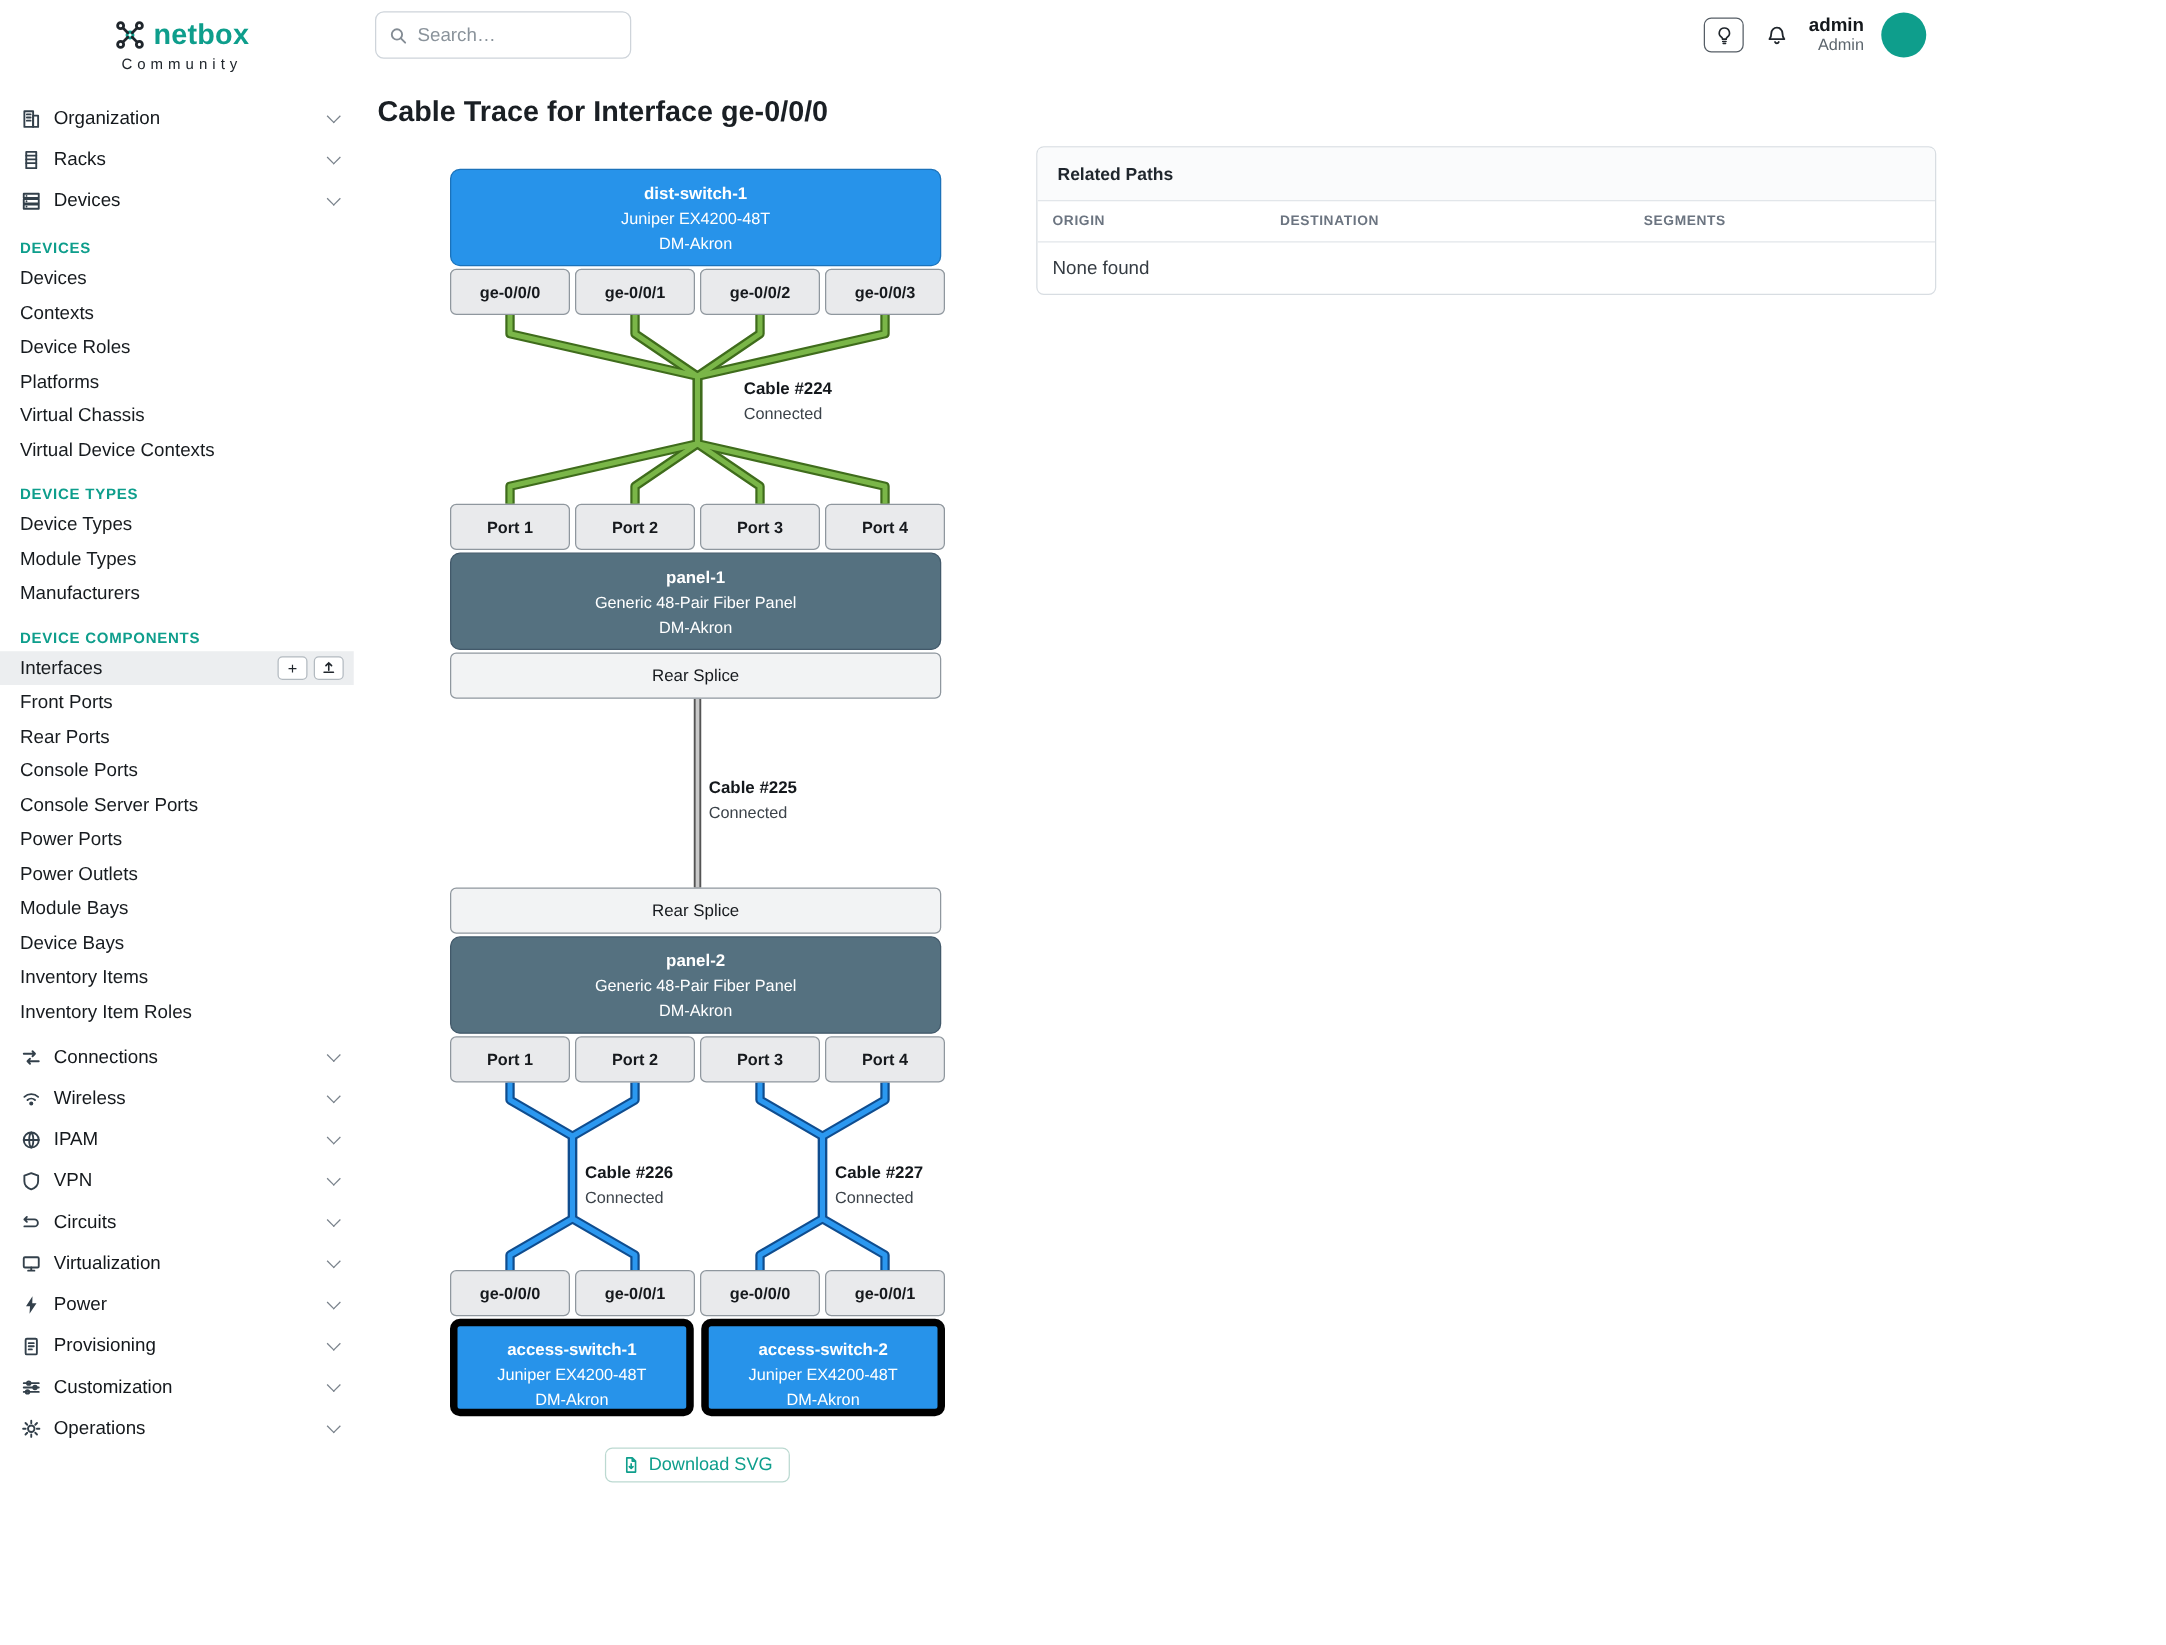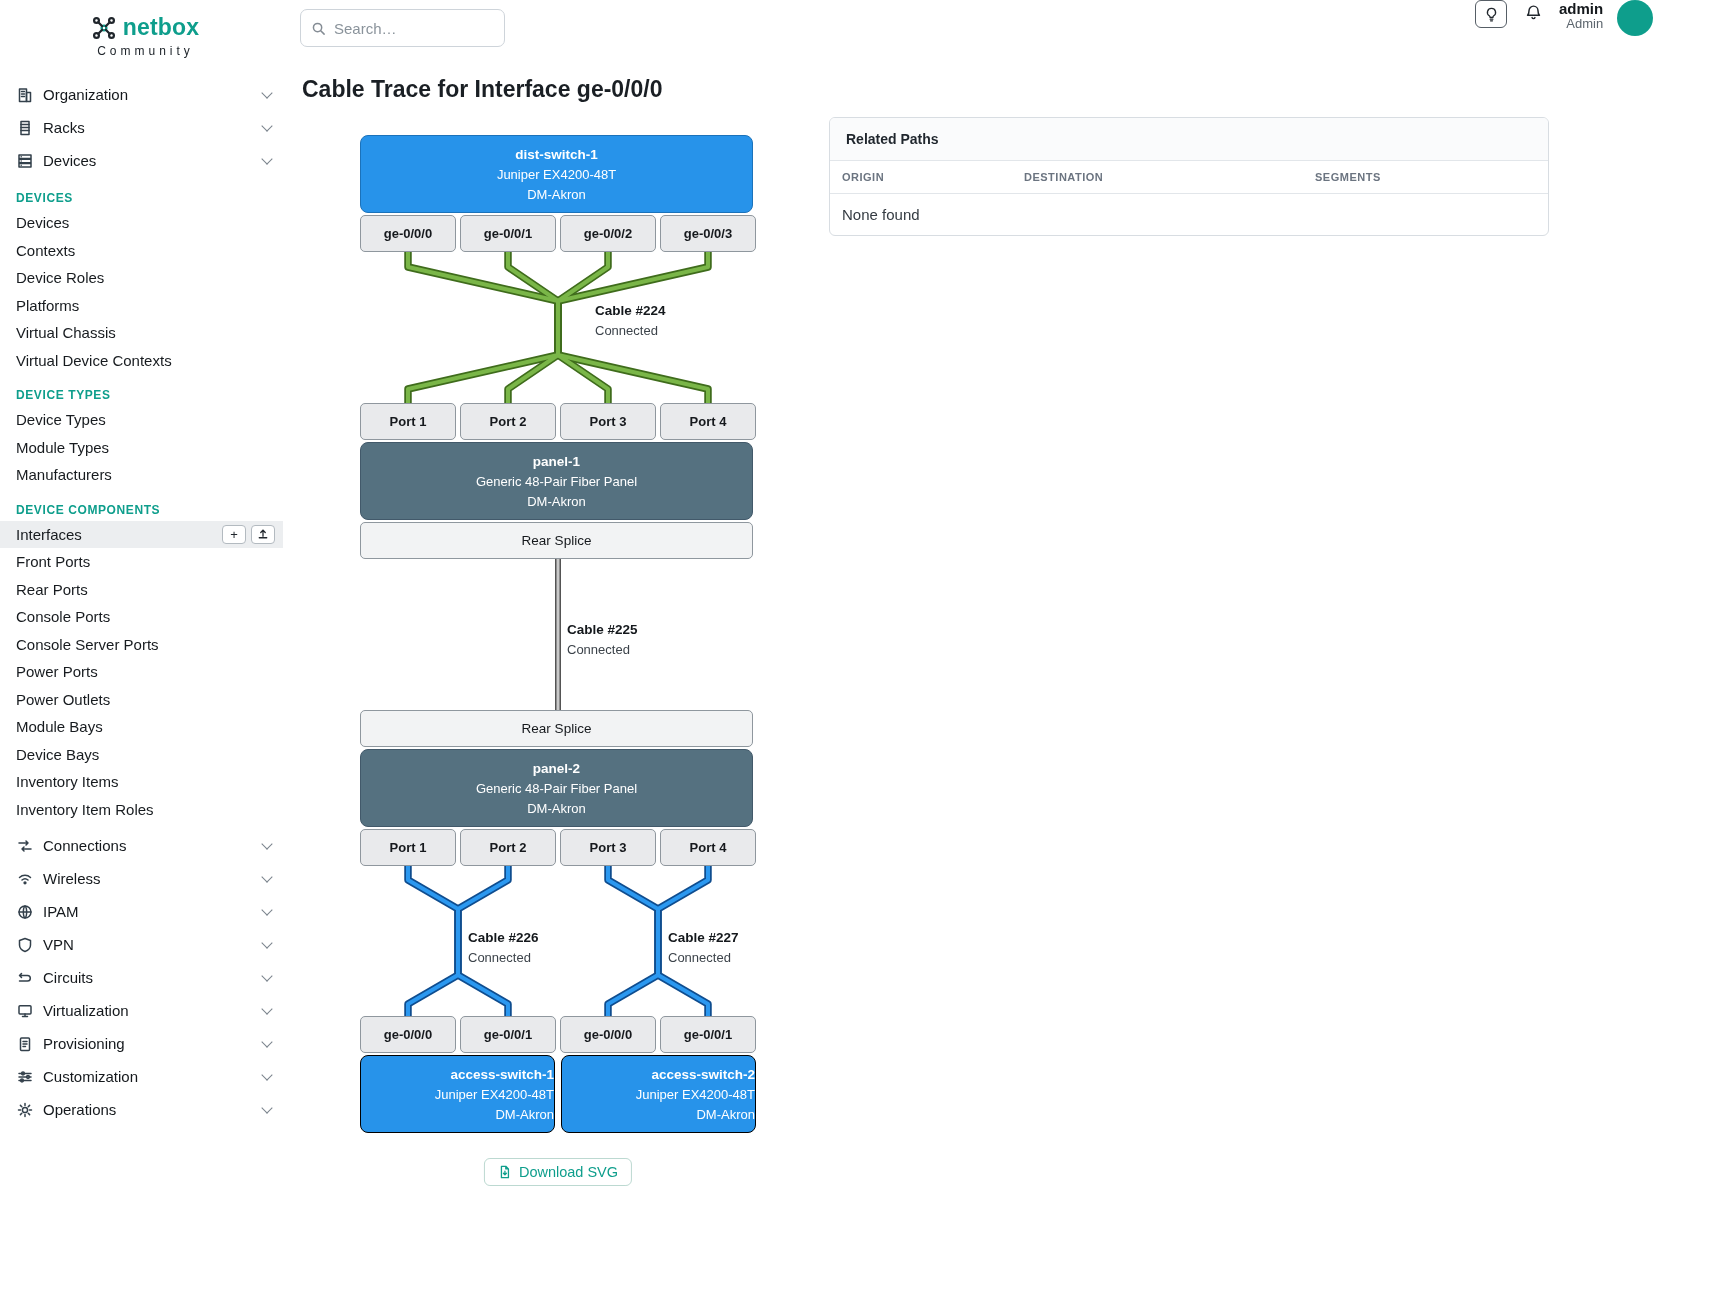--- a/index.html
+++ b/index.html
@@ -23,21 +23,21 @@
   .mini-btn { width:24px; height:19px; border:1px solid #b3bac0; border-radius:4px; background:#ffffff; display:flex; align-items:center; justify-content:center; font-size:13px; color:#20262c; cursor:pointer; line-height:1; }
   .nicon { width:17px; height:17px; flex:0 0 17px; display:inline-flex; align-items:center; justify-content:center; }
   .nicon svg { width:16px; height:16px; stroke:#33404b; stroke-width:1.5; fill:none; stroke-linecap:round; stroke-linejoin:round; }
   .nicon.filled svg { fill:#33404b; stroke:none; }
 
   
   .topbar { position:absolute; left:283px; top:0; width:1450px; height:56px; background:#ffffff; }
   .search-box { position:absolute; left:17px; top:9px; width:205px; height:38px; border:1px solid #ced4da; border-radius:7px; background:#ffffff; display:flex; align-items:center; padding:0 10px; gap:8px; }
   .search-box input { border:none; outline:none; font-size:15px; color:#495057; width:150px; background:transparent; font-family:"Liberation Sans", sans-serif; }
   .search-box input::placeholder { color:#8a939b; }
-  .tb-right { position:absolute; left:1192px; top:0; height:56px; display:flex; align-items:flex-start; gap:14px; }
+  .tb-right { position:absolute; left:1080px; top:0; height:56px; display:flex; align-items:center; gap:14px; }
   .bulb-btn { width:32px; height:28px; border:1px solid #565e66; border-radius:6px; background:#ffffff; display:flex; align-items:center; justify-content:center; cursor:pointer; }
   .bell-btn { width:24px; height:24px; display:flex; align-items:center; justify-content:center; cursor:pointer; background:none; border:none; }
   .user-block { text-align:right; line-height:1.15; cursor:pointer; }
   .user-name { font-size:15px; font-weight:700; color:#14181c; }
   .user-role { font-size:13px; color:#5c656d; }
   .avatar { width:36px; height:36px; border-radius:50%; background:#0e9e8c; cursor:pointer; }
 
   
   .main { position:absolute; left:283px; top:56px; width:1450px; height:1260px; background:#ffffff; }
   .page-title { position:absolute; left:19px; top:20px; font-size:23px; font-weight:600; color:#1a1f24; }
@@ -59,21 +59,21 @@
   .panel-box { left:0; width:393px; height:78px; background:#557180; border:1px solid #42596a; border-radius:8px; color:#ffffff; padding-top:9px; }
   .panel-box .tname { font-size:13.5px; font-weight:700; line-height:20px; }
   .panel-box .tsub { font-size:13px; line-height:20px; }
   .port-row { left:0; width:396px; display:grid; grid-template-columns:repeat(4,96px); column-gap:4px; }
   .port-box { height:37px; background:#e9eaec; border:1px solid #8f979e; border-radius:5px; display:flex; align-items:center; justify-content:center; font-size:13px; font-weight:700; color:#16191d; cursor:pointer; }
   .splice-box { left:0; width:393px; height:37px; background:#f2f3f4; border:1px solid #8f979e; border-radius:5px; display:flex; align-items:center; justify-content:center; font-size:13.5px; color:#16191d; cursor:pointer; }
   .cable-label { position:absolute; z-index:2; text-align:left; line-height:20px; }
   .cable-label .cname { font-size:13.5px; font-weight:700; color:#14181c; cursor:pointer; }
   .cable-label .cstatus { font-size:13px; color:#3c434a; }
   .dev-row { left:0; width:396px; display:grid; grid-template-columns:195px 195px; column-gap:6px; }
-  .dev-row .dev-cell { height:78px; background:#2793ea; border:1px solid #000000; border-radius:8px; color:#ffffff; padding-top:9px; cursor:pointer;text-align:right; }
+  .dev-row .dev-cell { height:78px; background:#2793ea; border:6px solid #000000; border-radius:8px; color:#ffffff; padding-top:9px; cursor:pointer; }
   .download-btn { position:absolute; left:50%; top:1023px; transform:translateX(-50%); z-index:2; display:flex; align-items:center; gap:7px; padding:5px 13px; background:#ffffff; border:1px solid #bcd9d1; border-radius:6px; font-size:14.5px; color:#0e9e8c; cursor:pointer; font-family:"Liberation Sans", sans-serif; }
   .clickable { cursor:pointer; }
 </style>
 </head>
 <body>
 
 <div class="sidebar">
   <div class="logo-block">
     <div class="logo-row">
       <span class="nicon" style="width:26px;height:26px;">
@@ -215,20 +215,29 @@
       <span class="nicon">
           <svg viewBox="0 0 16 16">
             <rect x="2" y="2.8" width="12" height="8.2" rx="1"></rect>
             <path d="M8 11v2.5 M5.5 13.5h5"></path>
           </svg>
         </span>
       <span class="glabel">Virtualization</span>
       <span class="chev"></span>
     </div>
     <div class="nav-group">
+      <span class="nicon filled">
+          <svg viewBox="0 0 16 16">
+            <path d="M9 1 3.8 9 H7 L6.6 15 12.2 6.5 H8.8 Z"></path>
+          </svg>
+        </span>
+      <span class="glabel">Power</span>
+      <span class="chev"></span>
+    </div>
+    <div class="nav-group">
       <span class="nicon">
           <svg viewBox="0 0 16 16">
             <rect x="3.5" y="2" width="9" height="12.5" rx="1"></rect>
             <path d="M6 5.5h4 M6 8h4 M6 10.5h2.5"></path>
           </svg>
         </span>
       <span class="glabel">Provisioning</span>
       <span class="chev"></span>
     </div>
     <div class="nav-group">

